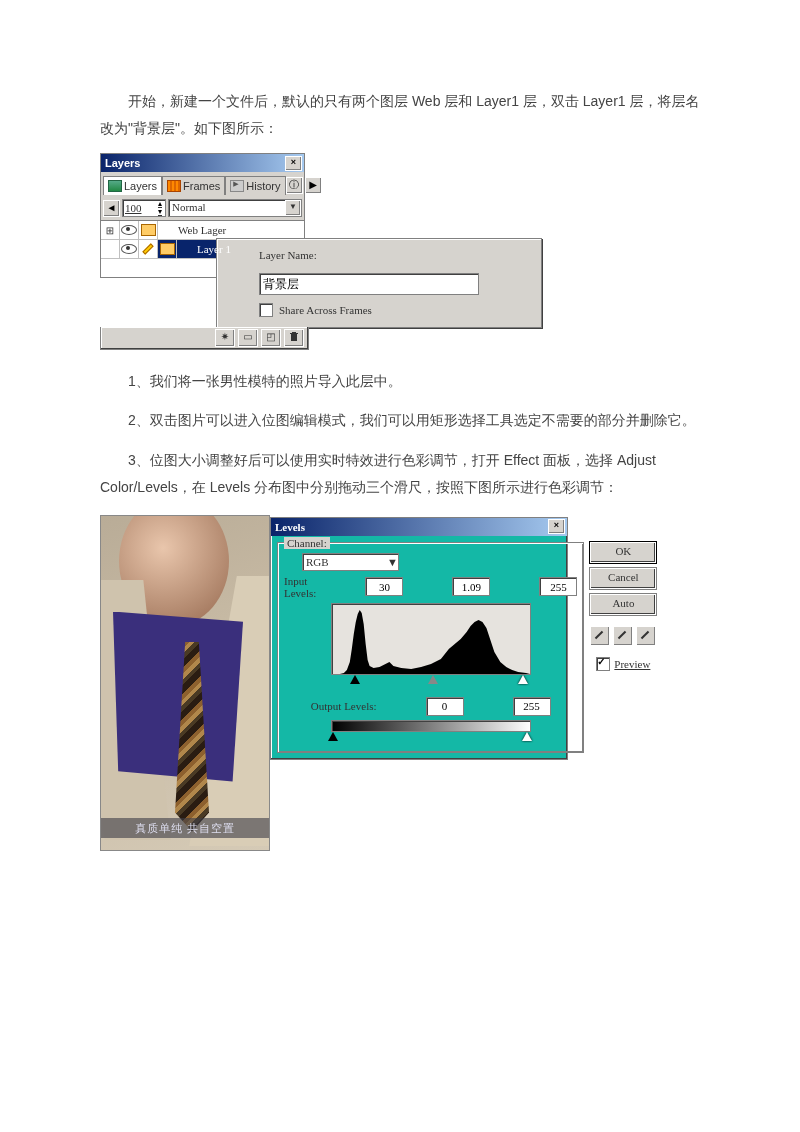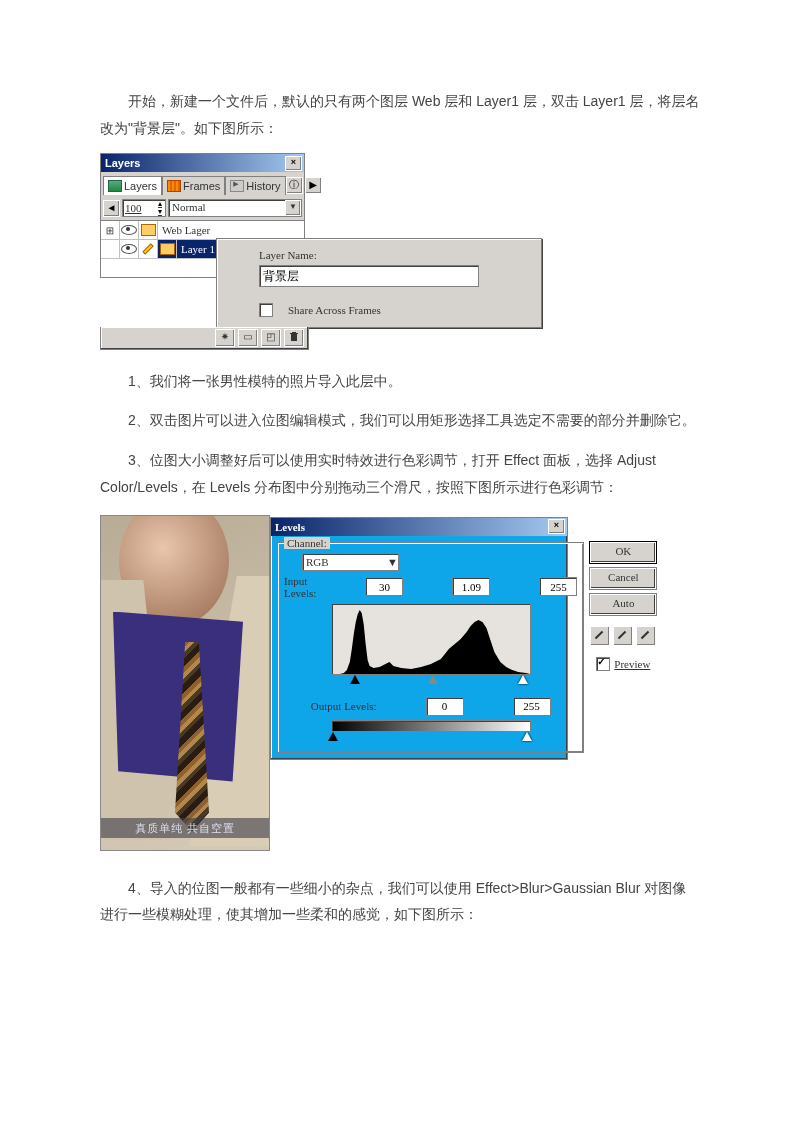--- a/index.html
+++ b/index.html
@@ -117,49 +117,49 @@
   .lp-rows { background:#fff; border-top:1px solid #808080; }
   .lp-row {
     display:flex; align-items:center; height:18px;
     border-bottom:1px solid #c0c0c0;
     font:11px Tahoma;
   }
   .lp-row .cell { border-right:1px solid #c0c0c0; height:18px; display:flex; align-items:center; justify-content:center; }
   .cell.c1 { width:18px; }
   .cell.c2 { width:18px; }
   .cell.c3 { width:18px; }
-  .lp-row .name { padding-left:4px; flex:1; }
+  .lp-row .name { padding-left:4px; flex:1;margin-left:16px; }
   .row-sel { background:#08246b; color:#fff; }
   .row-sel .name { color:#fff; }
   .folder-ico { width:13px; height:10px; background:#fc6; border:1px solid #a60; }
   .plus { font:10px Arial; }
   .eye { width:14px; height:8px; border:1px solid #555; border-radius:50%; position:relative; background:#fff;}
   .eye::after{content:""; position:absolute; width:4px;height:4px;background:#333;border-radius:50%;left:4px;top:1px;}
   .pencil { width:2px; height:10px; background:#fc0; transform:rotate(45deg); border:1px solid #a60; }
   .lp-expand { height:18px; background:#fff; }
 
   
   .rename-panel {
     width: 270px;
     margin-left: 116px;
     margin-top: -40px;
     border:1px solid #808080;
     background:#d6d3ce;
     box-shadow: 1px 1px 0 #404040, inset 1px 1px 0 #fff;
     padding: 10px 12px 10px 42px;
     font:11px Tahoma;
   }
-  .rename-panel .lbl { margin-bottom:4px; }
+  .rename-panel .lbl { margin-bottom:12px; }
   .rename-input {
     width: 212px; height:18px;
     background:#fff; border:1px solid #808080;
     box-shadow: inset 1px 1px 0 #404040;
     font:12px SimSun; padding:1px 3px;
   }
-  .cb-row { margin-top:16px; display:flex; align-items:center; gap:15px; }
+  .cb-row { margin-top:8px; display:flex; align-items:center; gap:6px; }
   .cb { width:12px;height:12px;background:#fff;border:1px solid #808080; box-shadow: inset 1px 1px 0 #404040; }
 
   .lp-footer {
     width:203px; height:22px;
     background:#d6d3ce;
     border:1px solid #808080; border-top:none;
     box-shadow: inset -1px -1px 0 #404040, inset 1px 1px 0 #fff;
     display:flex; justify-content:flex-end; align-items:center; gap:3px; padding-right:4px;
     margin-top:-1px;
   }
@@ -195,21 +195,21 @@
   }
   .caption-strip {
     position:absolute; bottom:12px; left:0; right:0; height:20px;
     background:rgba(60,60,70,.6); color:#dde; font:11px/20px SimSun;
     text-align:center; letter-spacing:1px;
   }
 
   .levels-dialog {
     width:296px;
     border:1px solid #808080;
-    background:#0ea5e9;
+    background:#14b8a6;
     box-shadow: inset -1px -1px 0 #404040, inset 1px 1px 0 #fff;
     align-self:flex-start;
     margin-top:2px;
   }
   .lv-title {
     height:18px;
     background: linear-gradient(to right, #0a246a, #a6caf0);
     color:#fff; font:bold 11px/18px Tahoma; padding-left:4px;
     display:flex; justify-content:space-between; align-items:center;
   }
@@ -419,15 +419,14 @@
           </div>
           <div class="lv-preview">
             <span class="chk on"></span>
             <span style="text-decoration:underline">Preview</span>
           </div>
         </div>
       </div>
     </div>
   </div>
 
-  <p class="para indent" style="margin-top:24px">4、导入的位图一般都有一些细小的杂点，我们可以使用 Effect&gt;Blur&gt;Gaussian Blur 对图像进行一些模糊处理，使其增加一些柔和的感觉，如下图所示：</p>
 
 </div>
 
 </body></html>

